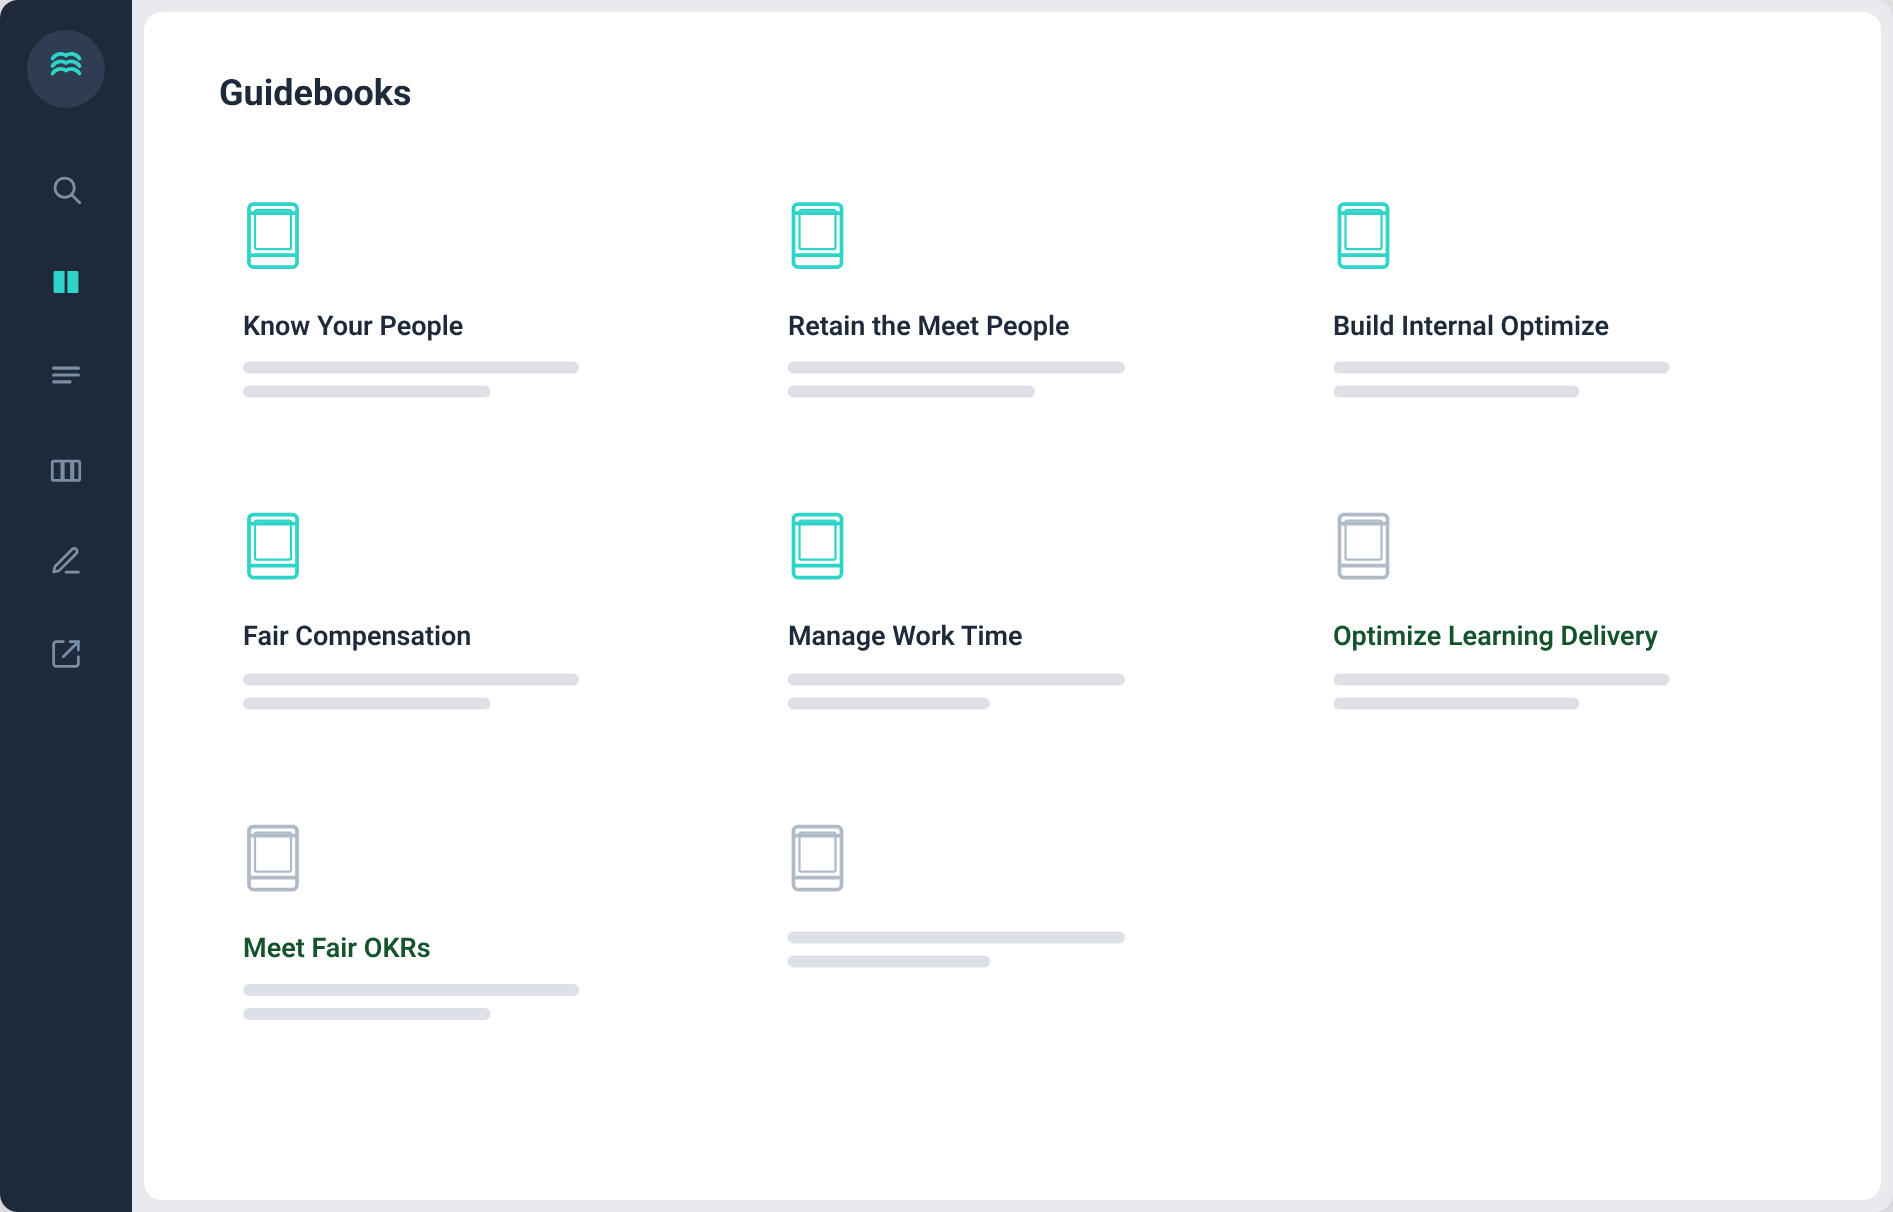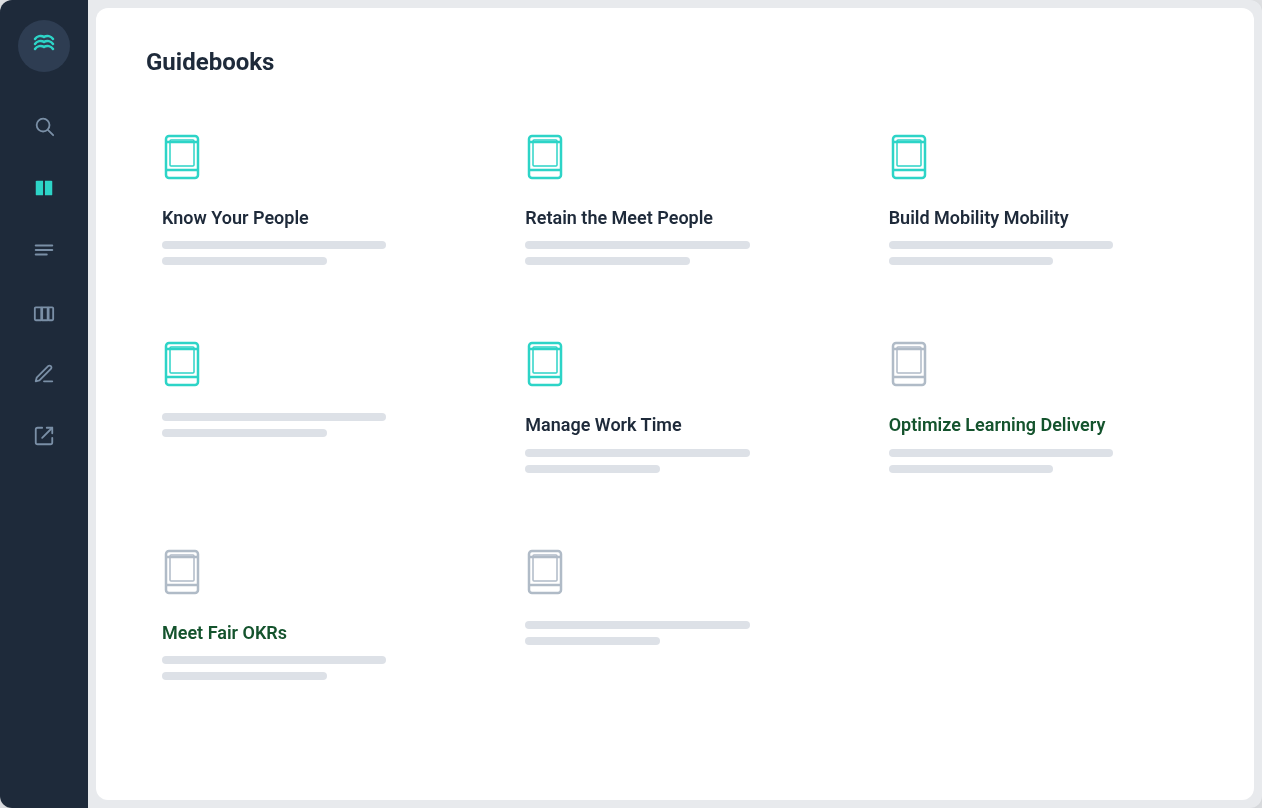--- a/index.html
+++ b/index.html
@@ -232,34 +232,35 @@
         </div>
 
 
         <div class="guidebook-card">
           <svg class="book-icon" viewBox="0 0 48 56" fill="none" xmlns="http://www.w3.org/2000/svg">
             <rect x="4" y="4" width="32" height="42" rx="3" stroke="#2dd4c7" stroke-width="2.5" fill="none"></rect>
             <path d="M4 10h32" stroke="#2dd4c7" stroke-width="2.5"></path>
             <path d="M4 38h32" stroke="#2dd4c7" stroke-width="2.5"></path>
             <rect x="8" y="8" width="24" height="26" rx="1" stroke="#2dd4c7" stroke-width="1.5" fill="none"></rect>
           </svg>
-          <div class="guidebook-title">Build Mobility Mobility</div>
-          <div class="skeleton-lines">
-            <div class="skeleton-line long"></div>
-            <div class="skeleton-line medium"></div>
-          </div>
-        </div>
-
-        <div class="guidebook-card">
-          <svg class="book-icon" viewBox="0 0 48 56" fill="none" xmlns="http://www.w3.org/2000/svg">
-            <rect x="4" y="4" width="32" height="42" rx="3" stroke="#2dd4c7" stroke-width="2.5" fill="none"></rect>
-            <path d="M4 10h32" stroke="#2dd4c7" stroke-width="2.5"></path>
-            <path d="M4 38h32" stroke="#2dd4c7" stroke-width="2.5"></path>
-            <rect x="8" y="8" width="24" height="26" rx="1" stroke="#2dd4c7" stroke-width="1.5" fill="none"></rect>
-          </svg>
+          <div class="guidebook-title">Build Internal Optimize</div>
+          <div class="skeleton-lines">
+            <div class="skeleton-line long"></div>
+            <div class="skeleton-line medium"></div>
+          </div>
+        </div>
+
+        <div class="guidebook-card">
+          <svg class="book-icon" viewBox="0 0 48 56" fill="none" xmlns="http://www.w3.org/2000/svg">
+            <rect x="4" y="4" width="32" height="42" rx="3" stroke="#2dd4c7" stroke-width="2.5" fill="none"></rect>
+            <path d="M4 10h32" stroke="#2dd4c7" stroke-width="2.5"></path>
+            <path d="M4 38h32" stroke="#2dd4c7" stroke-width="2.5"></path>
+            <rect x="8" y="8" width="24" height="26" rx="1" stroke="#2dd4c7" stroke-width="1.5" fill="none"></rect>
+          </svg>
+          <div class="guidebook-title">Fair Compensation</div>
           <div class="skeleton-lines">
             <div class="skeleton-line long"></div>
             <div class="skeleton-line medium"></div>
           </div>
         </div>
 
         <div class="guidebook-card">
           <svg class="book-icon" viewBox="0 0 48 56" fill="none" xmlns="http://www.w3.org/2000/svg">
             <rect x="4" y="4" width="32" height="42" rx="3" stroke="#2dd4c7" stroke-width="2.5" fill="none"></rect>
             <path d="M4 10h32" stroke="#2dd4c7" stroke-width="2.5"></path>

